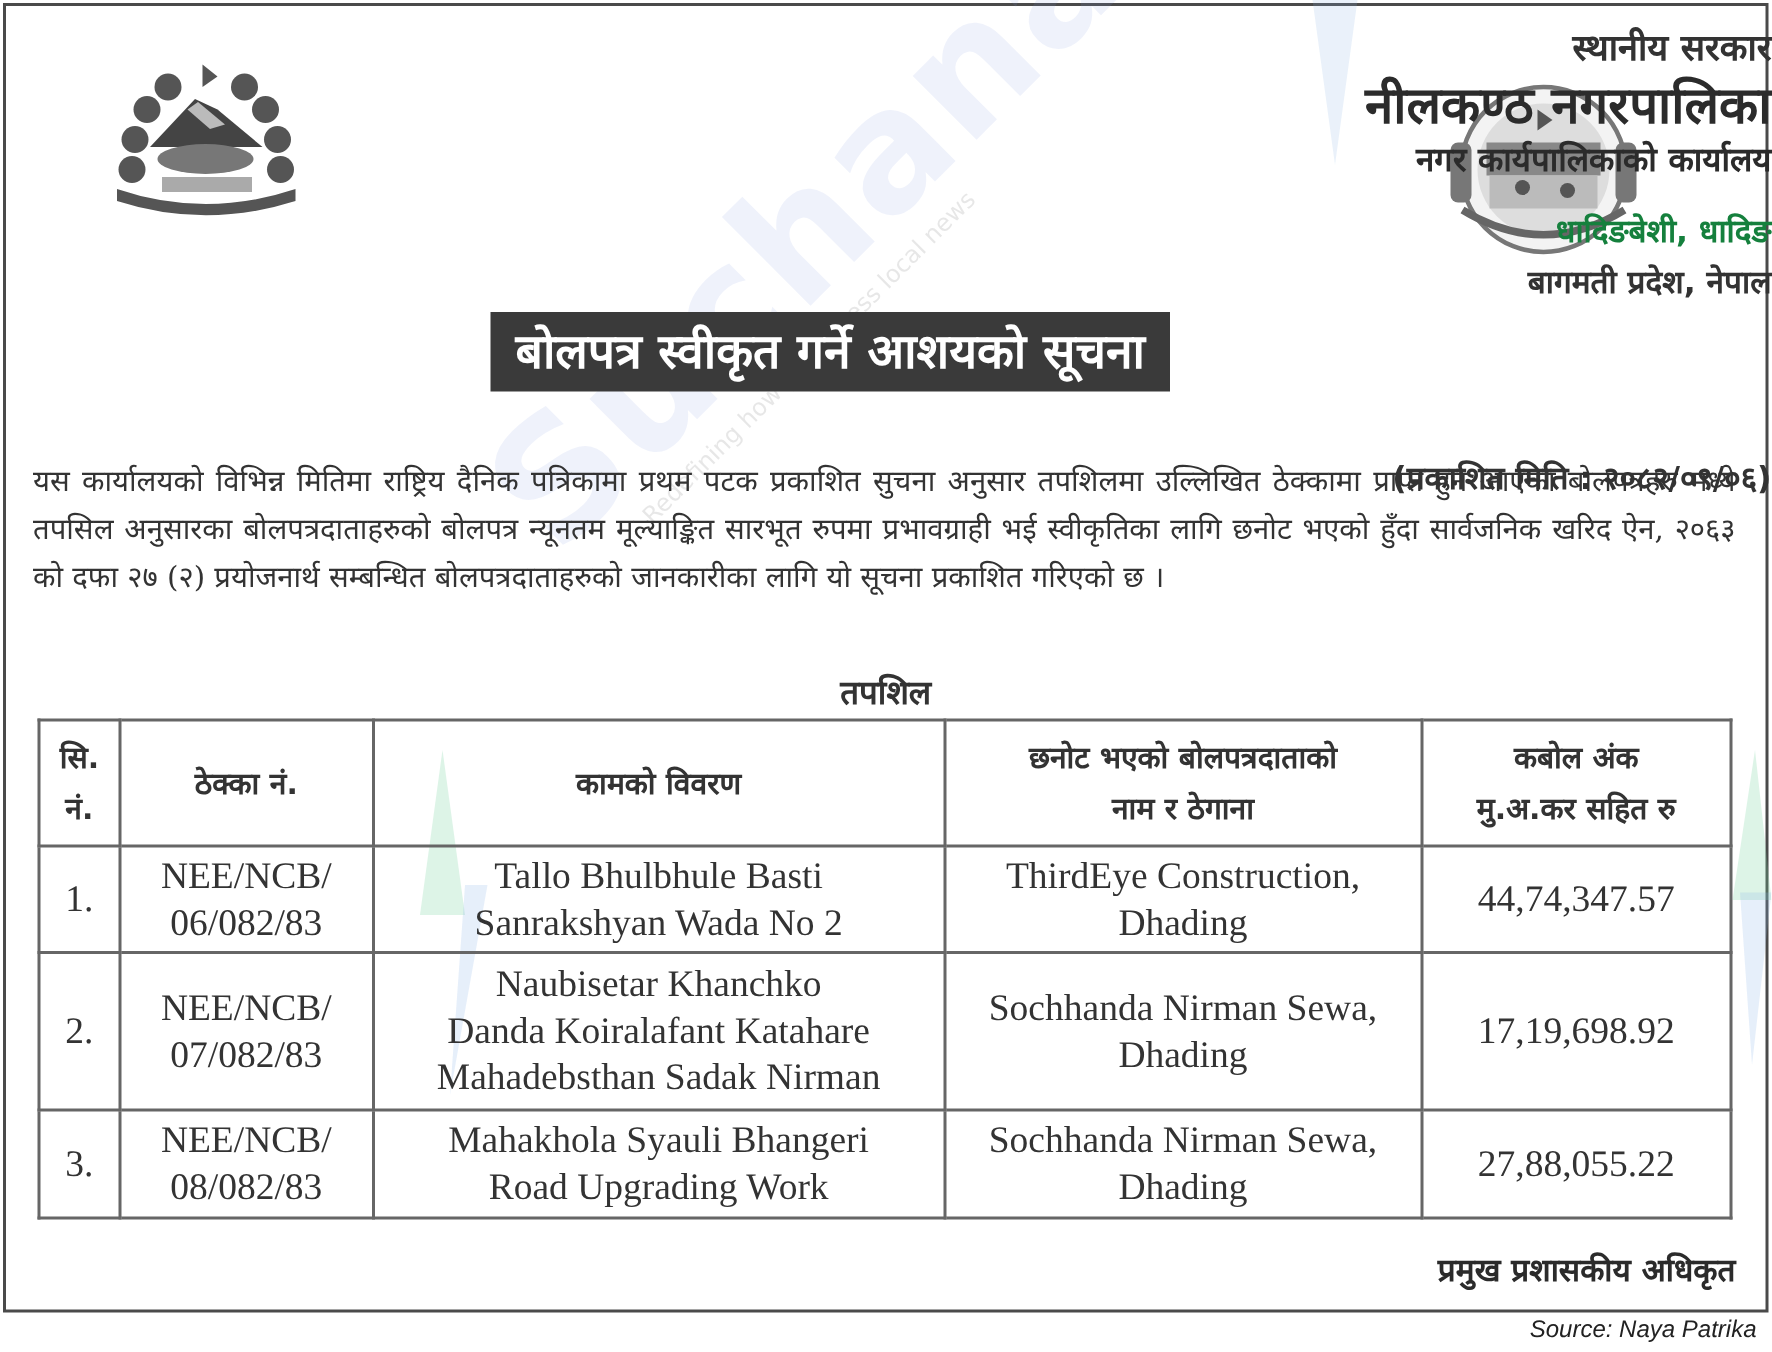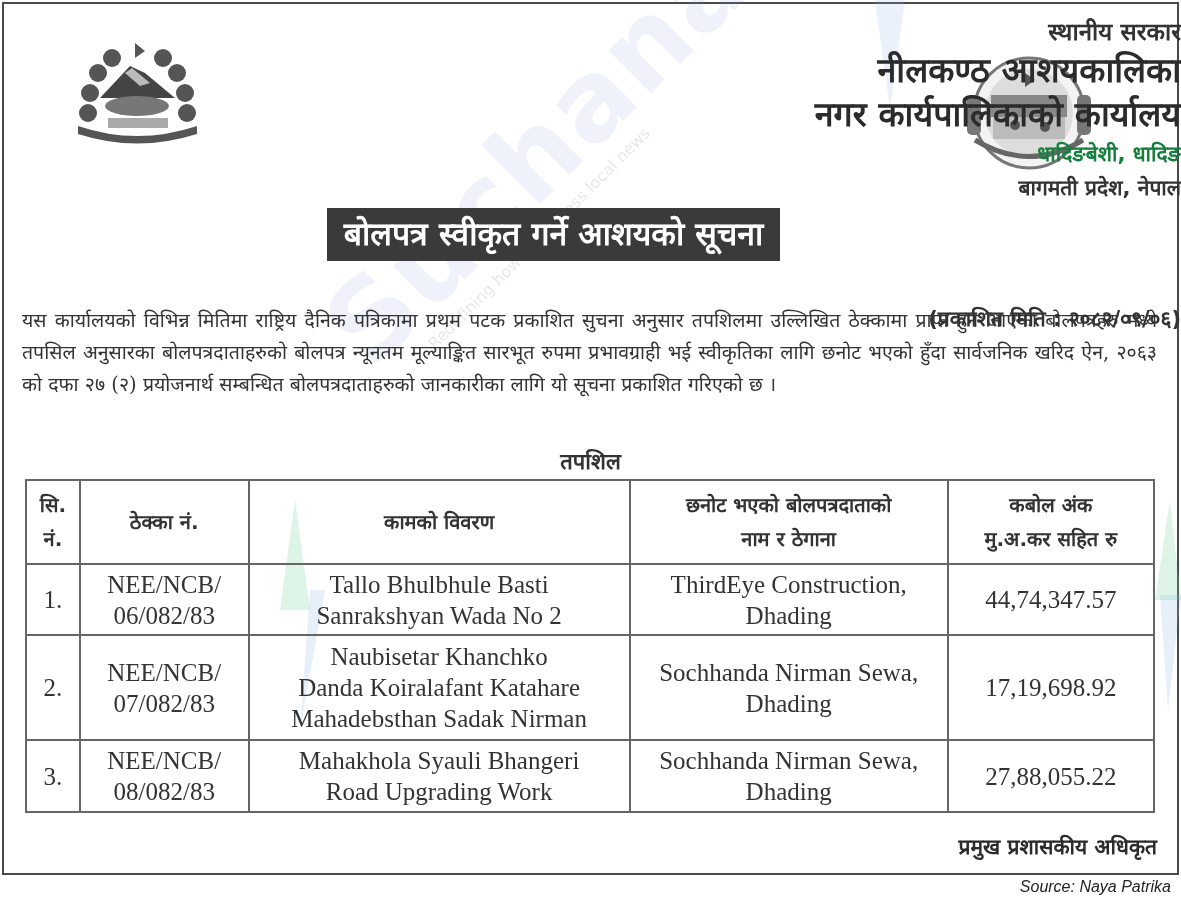--- a/index.html
+++ b/index.html
@@ -10,21 +10,21 @@
     .watermark { position: absolute; left: 300px; top: 300px; transform: rotate(-45deg);
                  transform-origin: left top; pointer-events: none; }
     .wm-main { font-family: "DejaVu Sans", sans-serif; font-weight: bold; font-size: 110px;
                color: rgba(120,150,220,0.12); letter-spacing: 2px; }
     .wm-sub { font-family: "DejaVu Sans", sans-serif; font-size: 16px; color: rgba(120,120,120,0.18);
               margin-left: 60px; margin-top: -12px; }
     .deco-tri { position: absolute; pointer-events: none; }
     .center { position: absolute; left: 0; width: 1181px; text-align: right; }
     .h-sub { top: 14px; font-size: 24px; font-weight: bold; color: #333; }
     .h-title { top: 46px; font-size: 34px; font-weight: bold; color: #2b2b2b; }
-    .h-office { top: 90px; font-size: 34px; font-weight: bold; color: #2b2b2b; }
+    .h-office { top: 90px; font-size: 22px; font-weight: bold; color: #2b2b2b; }
     .h-addr1 { top: 139px; font-size: 21px; font-weight: bold; color: #15803d; }
     .h-addr2 { top: 173px; font-size: 21px; font-weight: bold; color: #333; }
     .banner { position: absolute; left: 327px; top: 208px; width: 453px; height: 53px;
               background: #3a3a3a; color: #ffffff; text-align: center; font-size: 32px;
               font-weight: bold; line-height: 53px; }
     .pubdate { top: 268px; font-size: 21px; font-weight: bold; color: #333; margin-top: 36px; }
     .logo { position: absolute; }
     .logo-left { left: 70px; top: 38px; width: 135px; height: 110px; }
     .logo-right { left: 965px; top: 55px; width: 128px; height: 118px; }
     .body-text { position: absolute; left: 22px; top: 305px; width: 1135px; font-family: "DejaVu Serif", serif;
@@ -92,21 +92,21 @@
   <polygon points="60,18 60,32 70,25" fill="#555"></polygon>
   <rect x="28" y="62" width="72" height="22" fill="#bbb"></rect>
   <circle cx="50" cy="70" r="5" fill="#555"></circle>
     <circle cx="80" cy="72" r="5" fill="#555"></circle>
   <path d="M10,85 Q64,118 118,85" fill="none" stroke="#666" stroke-width="5"></path>
   <rect x="2" y="40" width="14" height="40" rx="5" fill="#777"></rect>
   <rect x="112" y="40" width="14" height="40" rx="5" fill="#777"></rect>
 </svg>
 
 <div class="center h-sub">स्थानीय सरकार</div>
-<div class="center h-title">नीलकण्ठ आशयकालिका</div>
+<div class="center h-title">नीलकण्ठ नगरपालिका</div>
 <div class="center h-office">नगर कार्यपालिकाको कार्यालय</div>
 <div class="center h-addr1">धादिङबेशी, धादिङ</div>
 <div class="center h-addr2">बागमती प्रदेश, नेपाल</div>
 
 <div class="banner">बोलपत्र स्वीकृत गर्ने आशयको सूचना</div>
 <div class="center pubdate">(प्रकाशित मिति : २०८२/०९/०६)</div>
 
 <div class="body-text">यस कार्यालयको विभिन्न मितिमा राष्ट्रिय दैनिक पत्रिकामा प्रथम पटक प्रकाशित सुचना अनुसार तपशिलमा उल्लिखित ठेक्कामा प्राप्त हुन आएका बोलपत्रहरु मध्ये तपसिल अनुसारका बोलपत्रदाताहरुको बोलपत्र न्यूनतम मूल्याङ्कित सारभूत रुपमा प्रभावग्राही भई स्वीकृतिका लागि छनोट भएको हुँदा सार्वजनिक खरिद ऐन, २०६३ को दफा २७ (२) प्रयोजनार्थ सम्बन्धित बोलपत्रदाताहरुको जानकारीका लागि यो सूचना प्रकाशित गरिएको छ ।</div>
 
 <div class="schedule-title">तपशिल</div>

